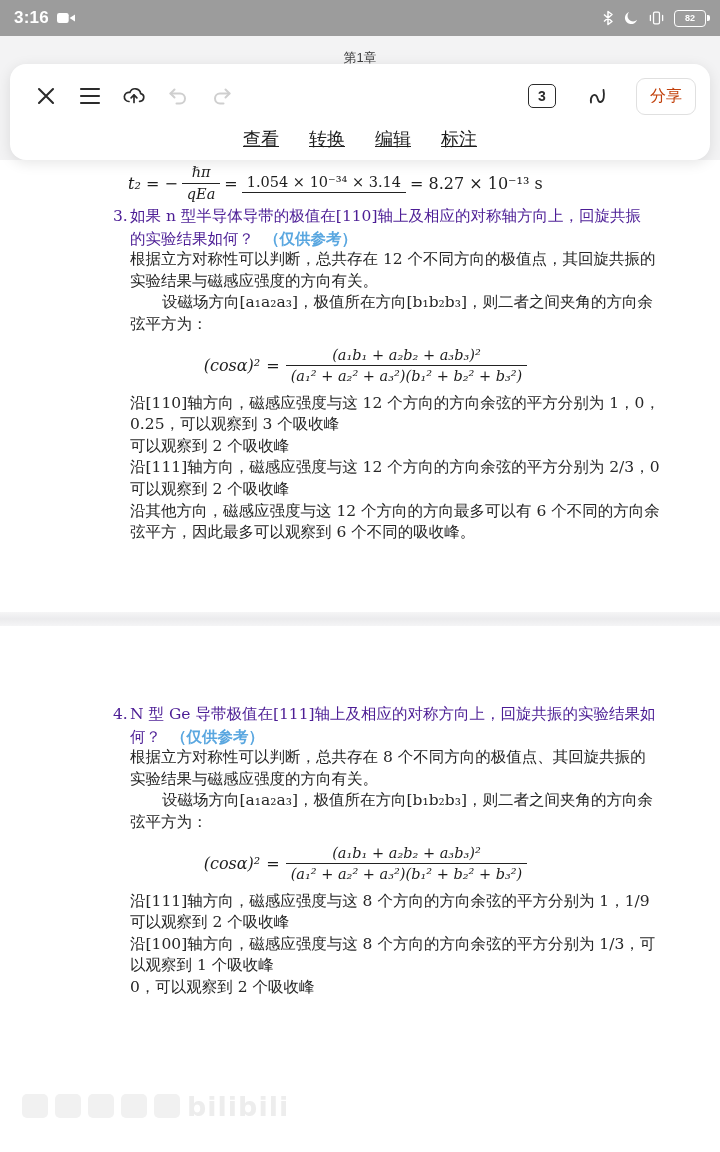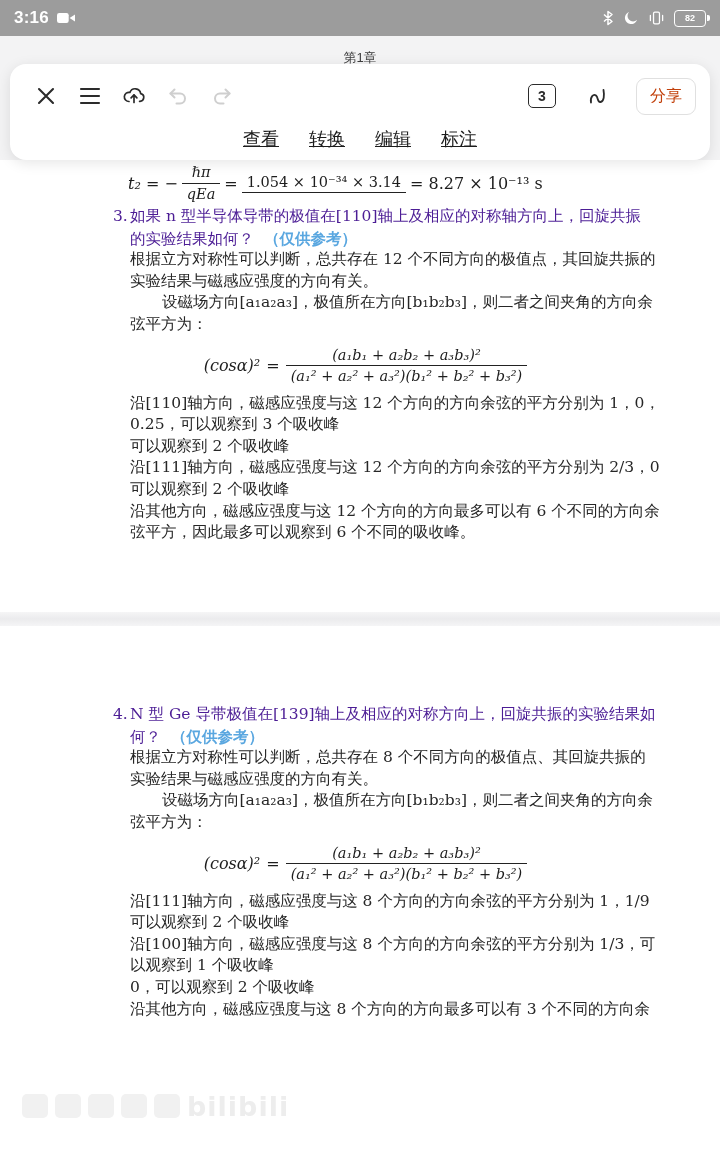--- a/index.html
+++ b/index.html
@@ -226,21 +226,21 @@
   <div class="dline ind1">可以观察到 2 个吸收峰</div>
   <div class="dline ind1">沿[111]轴方向，磁感应强度与这 12 个方向的方向余弦的平方分别为 2/3，0</div>
   <div class="dline ind1">可以观察到 2 个吸收峰</div>
   <div class="dline ind1">沿其他方向，磁感应强度与这 12 个方向的方向最多可以有 6 个不同的方向余</div>
   <div class="dline ind1">弦平方，因此最多可以观察到 6 个不同的吸收峰。</div>
 </div>
 
 <div class="doc doc2">
 
   <div class="dline qtitle">
-    <span class="qnum">4.</span><span>N 型 Ge 导带极值在[139]轴上及相应的对称方向上，回旋共振的实验结果如</span>
+    <span class="qnum">4.</span><span>N 型 Ge 导带极值在[111]轴上及相应的对称方向上，回旋共振的实验结果如</span>
   </div>
   <div class="dline ind1">
     <span class="qtitle">何？</span><span class="qnote">（仅供参考）</span>
   </div>
 
   <div class="dline ind1">根据立方对称性可以判断，总共存在 8 个不同方向的极值点、其回旋共振的</div>
   <div class="dline ind1">实验结果与磁感应强度的方向有关。</div>
   <div class="dline ind2">设磁场方向[a₁a₂a₃]，极值所在方向[b₁b₂b₃]，则二者之间夹角的方向余</div>
   <div class="dline ind1">弦平方为：</div>
 
@@ -251,21 +251,20 @@
       <span class="num">(a₁b₁ + a₂b₂ + a₃b₃)²</span>
       <span class="den">(a₁² + a₂² + a₃²)(b₁² + b₂² + b₃²)</span>
     </span>
   </div>
 
   <div class="dline ind1">沿[111]轴方向，磁感应强度与这 8 个方向的方向余弦的平方分别为 1，1/9</div>
   <div class="dline ind1">可以观察到 2 个吸收峰</div>
   <div class="dline ind1">沿[100]轴方向，磁感应强度与这 8 个方向的方向余弦的平方分别为 1/3，可</div>
   <div class="dline ind1">以观察到 1 个吸收峰</div>
   <div class="dline ind1">0，可以观察到 2 个吸收峰</div>
-  <div class="dline ind1">沿其他方向，磁感应强度与这 8 个方向的方向最多可以有 3 个不同的方向余</div>
 </div>
 
 <div class="watermark">
   <span class="wm-blob"></span>
   <span class="wm-blob"></span>
   <span class="wm-blob"></span>
   <span class="wm-blob"></span>
   <span class="wm-blob"></span>
   <span class="wm-text">bilibili</span>
 </div>

